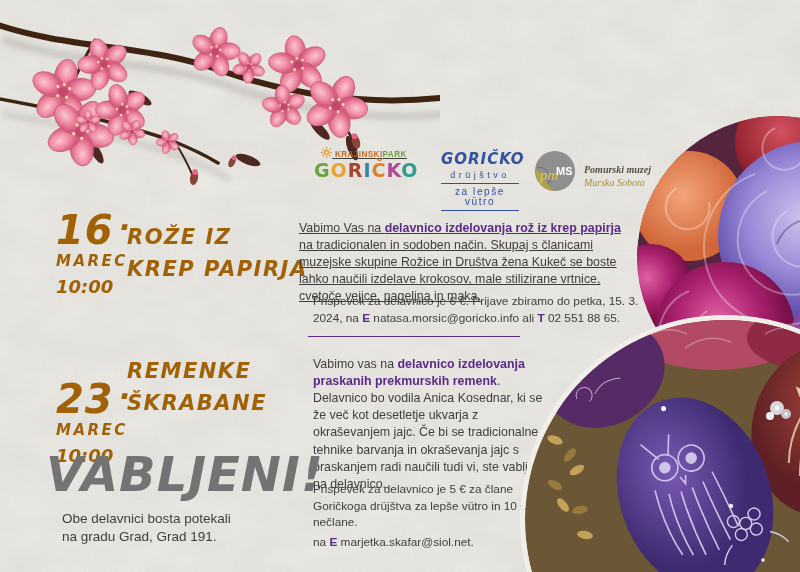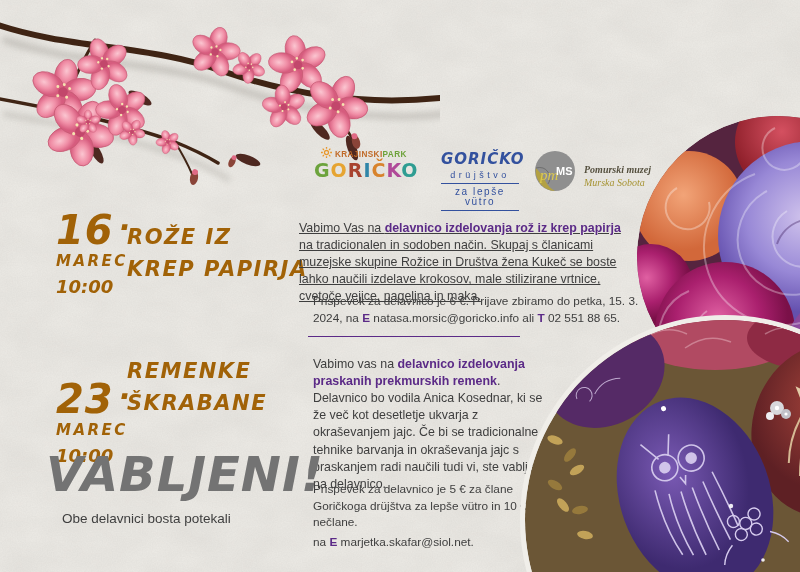--- a/index.html
+++ b/index.html
@@ -16,21 +16,21 @@
   .evtitle{font-size:21px;letter-spacing:1.5px;line-height:1.5;font-weight:bold;}
   .headline{font-size:48px;letter-spacing:1px;font-weight:bold;color:#737373;}
   .note{font-size:13.5px;line-height:1.35;color:#3e3e3e;}
   
   .body{font-size:12.4px;line-height:1.38;margin:0;}
   .body.small{font-size:11.8px;line-height:1.4;}
   .b{font-weight:bold;color:#5b2a87;}
   .divider{border-top:1.6px solid #5b2a87;height:0;width:212px;}
   
   .parklogo{width:100px;text-align:center;line-height:1;}
-  .parktop{font-size:8.2px;font-weight:bold;letter-spacing:.4px;white-space:nowrap;}
+  .parktop{font-size:8.2px;font-weight:bold;letter-spacing:.4px;white-space:nowrap;text-decoration:underline;}
   .parktop .kraj{color:#c06a28;} .parktop .park{color:#6da23a;}
   .parkname{font-size:19px;font-weight:bold;font-family:"DejaVu Sans",sans-serif;letter-spacing:1px;margin-top:2px;}
   .drustvo{color:#33519e;text-align:center;line-height:1;width:78px;}
   .drustvo .t{font-family:"DejaVu Sans",sans-serif;font-style:italic;font-weight:bold;font-size:15px;letter-spacing:1px;}
   .drustvo .l2{font-size:9px;letter-spacing:3.5px;border-bottom:1.2px solid #33519e;padding:4px 0 3px 0;}
   .drustvo .l3{font-size:10px;letter-spacing:1.6px;border-bottom:1.2px solid #33519e;padding:3px 0 3px 0;}
   .muzejtxt{line-height:1.25;font-family:"Liberation Serif",serif;font-size:10px;}
   .muzejtxt .m1{font-weight:bold;font-style:italic;color:#55503f;}
   .muzejtxt .m2{font-style:italic;color:#a79434;}
   svg{display:block;}
@@ -421,13 +421,14 @@
 
 <p class="abs body" style="left:313px;top:356px;width:232px;z-index:3;"><span>Vabimo vas na </span><span class="b">delavnico izdelovanja praskanih prekmurskih remenk</span><span>. Delavnico bo vodila Anica Kosednar, ki se že več kot desetletje ukvarja z okraševanjem jajc. Če bi se tradicionalne tehnike barvanja in okraševanja jajc s praskanjem radi naučili tudi vi, ste vabljeni na delavnico.</span></p>
 
 <p class="abs body small" style="left:313px;top:481px;width:248px;z-index:3;">Prispevek za delavnico je 5 € za člane Goričkoga drüjštva za lepše vütro in 10 € za nečlane.</p>
 
 <p class="abs body small" style="left:313px;top:517px;width:248px;z-index:3;"><br><span>na </span><span class="b">E</span><span> marjetka.skafar@siol.net.</span></p>
 
 <div class="abs hand headline" style="left:46px;top:446px;z-index:3;">VABLJENI!</div>
 <div class="abs note" style="left:62px;top:510px;width:222px;z-index:3;">
   <div>Obe delavnici bosta potekali</div>
+  <div>na gradu Grad, Grad 191.</div>
 </div>
 
 </body></html>

